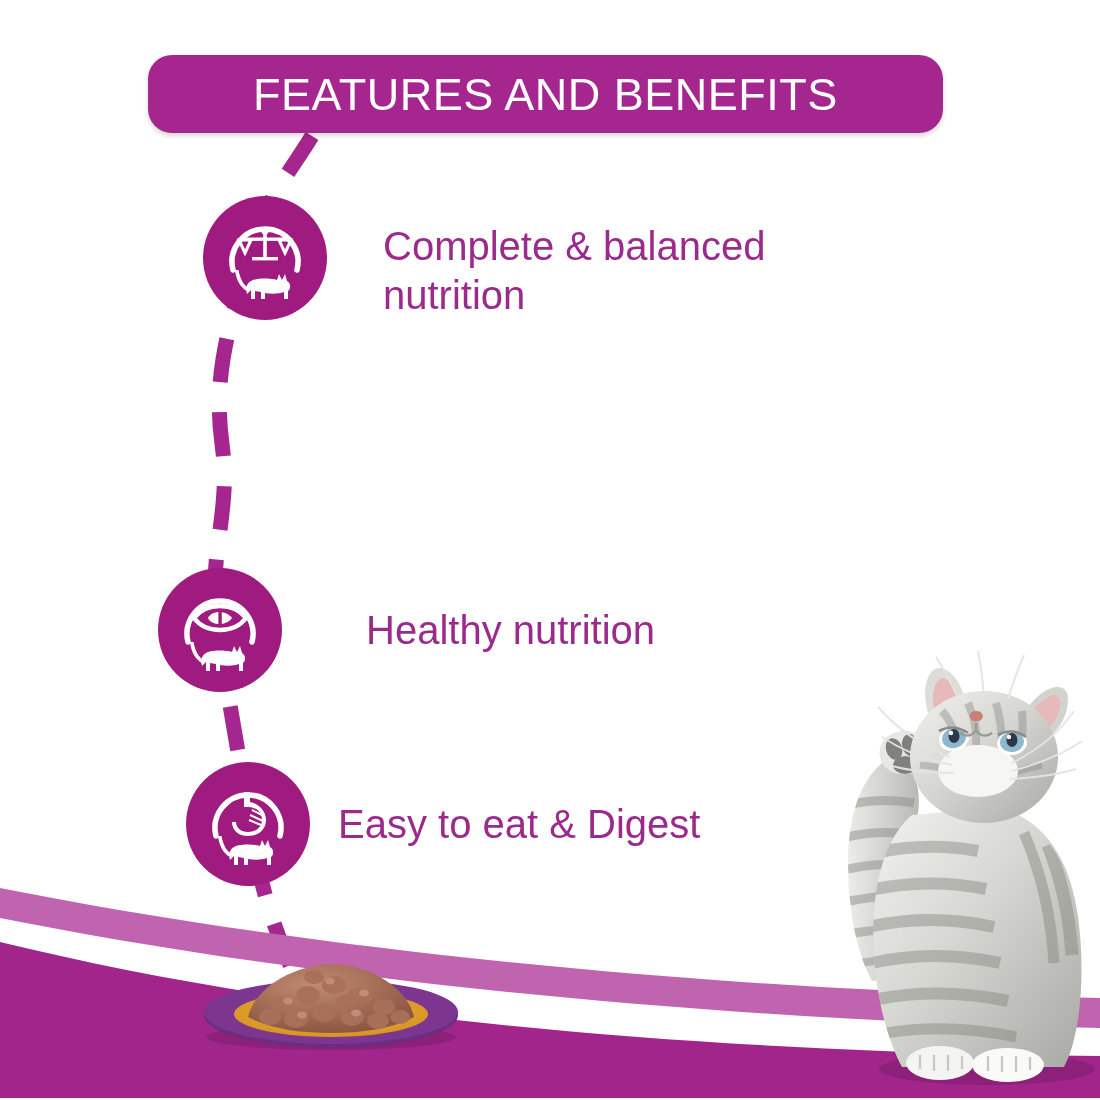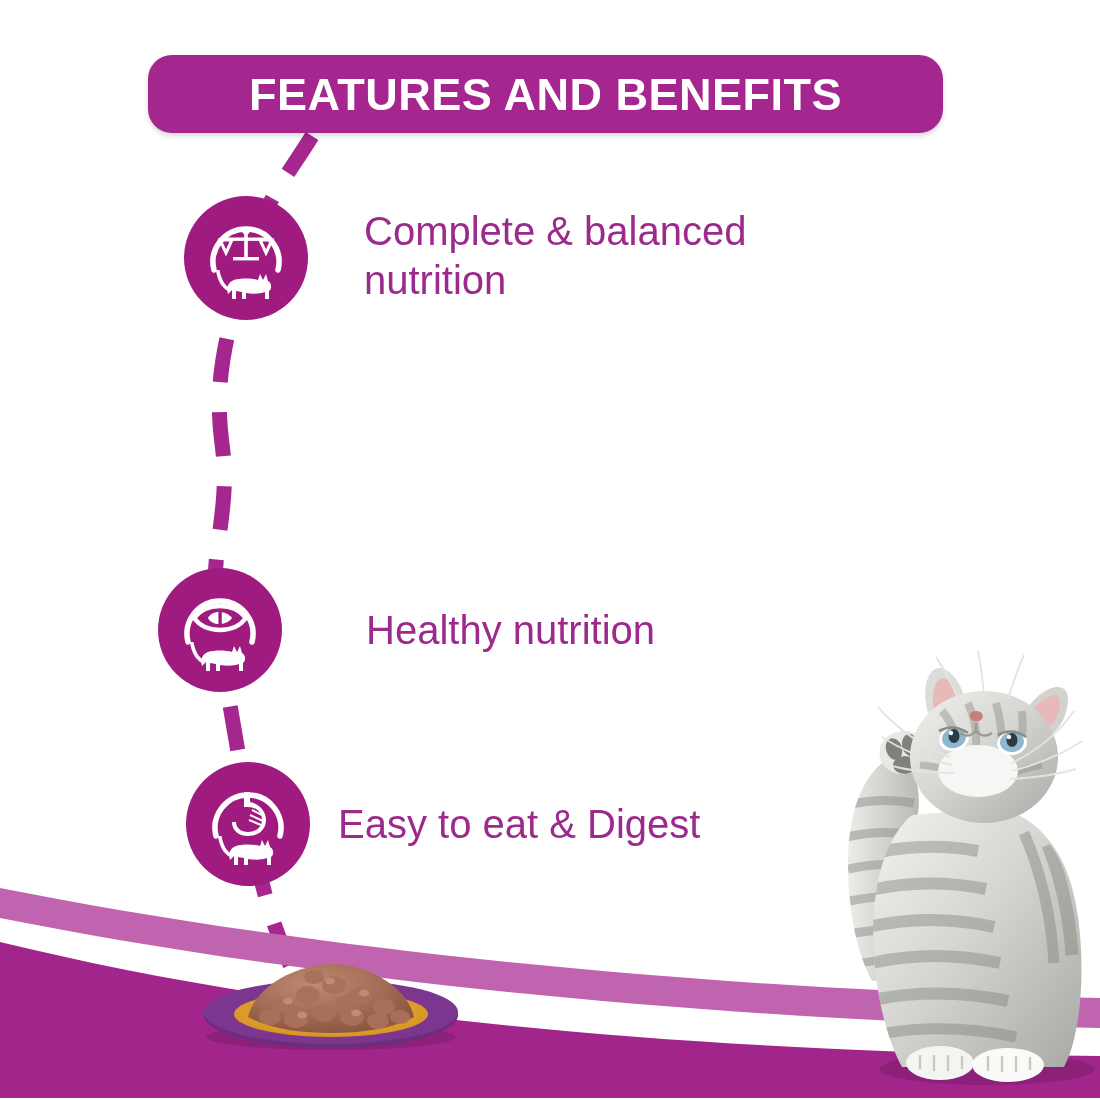--- a/index.html
+++ b/index.html
@@ -26,21 +26,21 @@
     background: #A4268E;
     border-radius: 24px;
     display: flex;
     align-items: center;
     justify-content: center;
     box-shadow: 0 3px 5px rgba(0,0,0,0.16);
   }
   .banner-title {
     color: #FFFFFF;
     font-size: 45px;
-    font-weight: bold;
+    font-weight: normal;
     letter-spacing: 0.5px;
     line-height: 1;
     white-space: nowrap;
     font-family: "Liberation Sans", sans-serif;
   }
 
   
   .connector {
     position: absolute;
     left: 0;
@@ -73,21 +73,21 @@
   }
   .feature-label {
     color: #9C2A8C;
     font-size: 40px;
     font-weight: 400;
     line-height: 1.22;
     white-space: pre-line;
     font-family: "Liberation Sans", sans-serif;
   }
 
-  .f1 { left: 184px; top: 196px; }
+  .f1 { left: 203px; top: 196px; align-items: flex-end; }
   .f1 .feature-label { margin-left: 56px; margin-top: -4px; }
   .f2 { left: 168px; top: 380px; }
   .f2 .feature-label { margin-left: 74px; }
   .f3 { left: 158px; top: 568px; }
   .f3 .feature-label { margin-left: 84px; }
   .f4 { left: 186px; top: 762px; }
   .f4 .feature-label { margin-left: 28px; }
 
   
   .waves {

